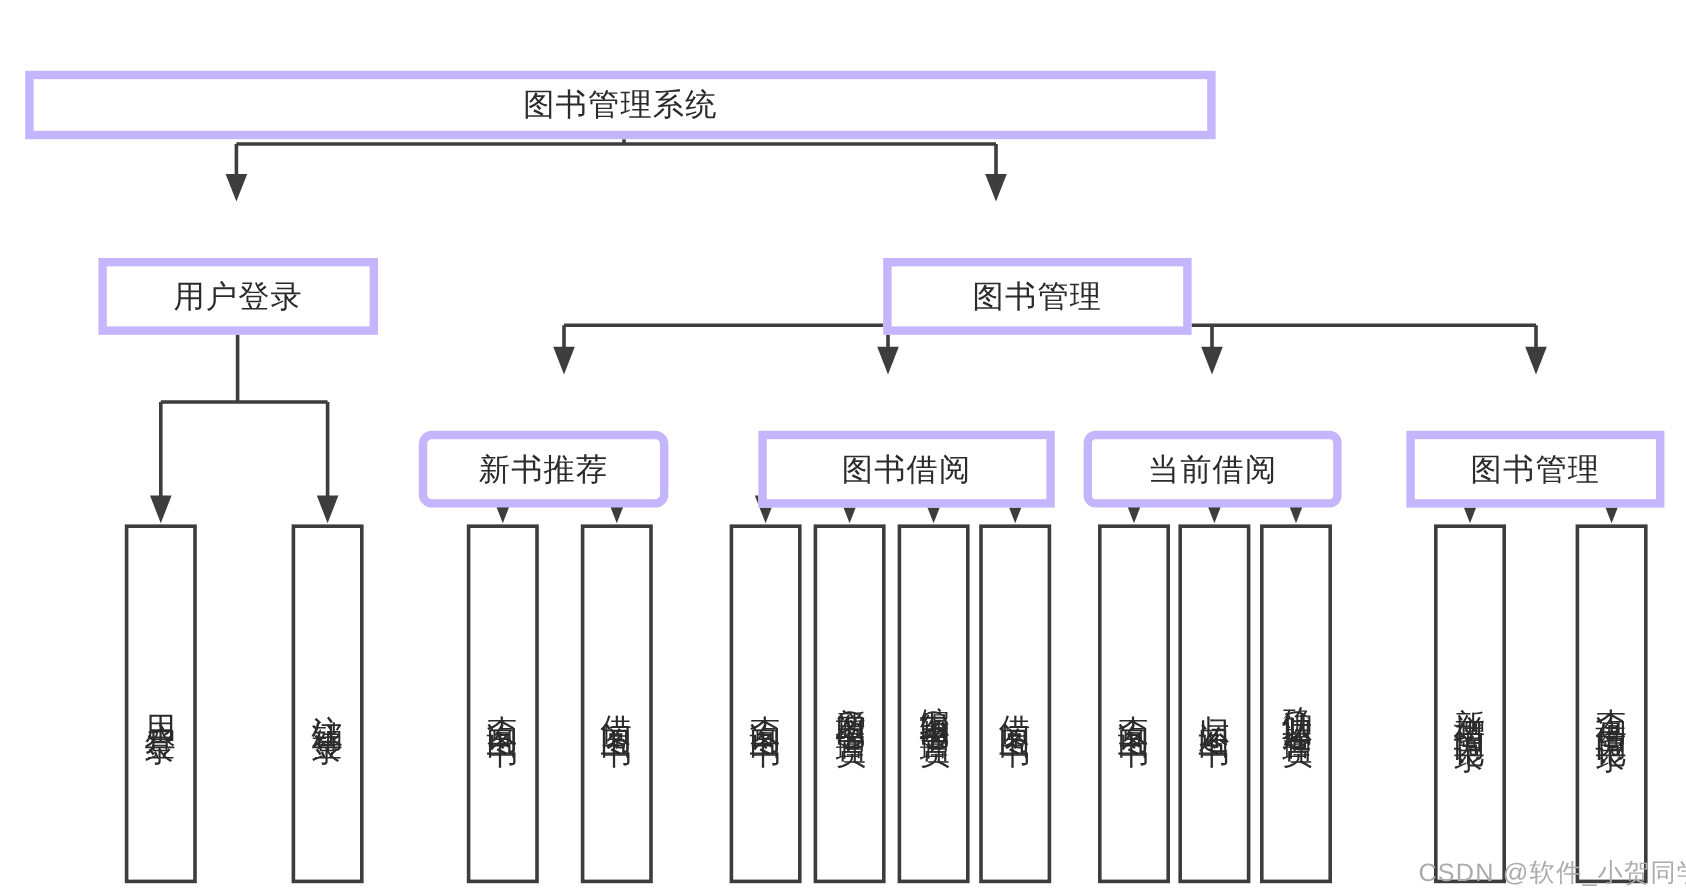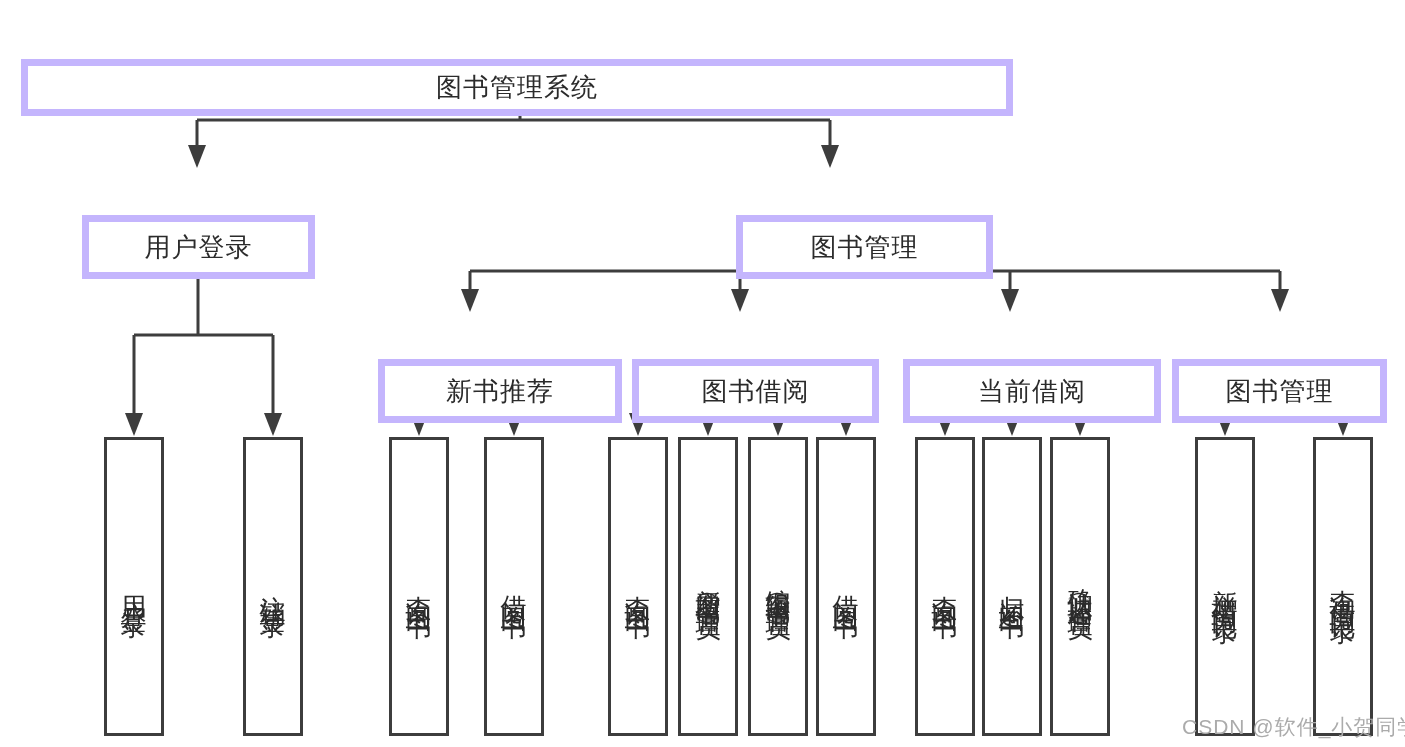--- a/index.html
+++ b/index.html
@@ -103,27 +103,27 @@
     <span>图书管理系统</span>
   </div>
 
   <div class="hbox" style="left:82px;top:169px;width:233px;height:64px;">
     <span>用户登录</span>
   </div>
   <div class="hbox" style="left:736px;top:169px;width:257px;height:64px;">
     <span>图书管理</span>
   </div>
 
-  <div class="hbox" style="left:378px;top:313px;width:244px;height:64px;">
+  <div class="hbox" style="left:349px;top:313px;width:208px;height:64px;border-radius:11px;">
     <span>新书推荐</span>
   </div>
   <div class="hbox" style="left:632px;top:313px;width:247px;height:64px;">
     <span>图书借阅</span>
   </div>
-  <div class="hbox" style="left:903px;top:313px;width:258px;height:64px;">
+  <div class="hbox" style="left:903px;top:313px;width:215px;height:64px;border-radius:10px;">
     <span>当前借阅</span>
   </div>
   <div class="hbox" style="left:1172px;top:313px;width:215px;height:64px;">
     <span>图书管理</span>
   </div>
 
   <div class="leaf" style="left:104px;">
     <span class="vtext">用户登录</span>
   </div>
   <div class="leaf" style="left:243px;">

